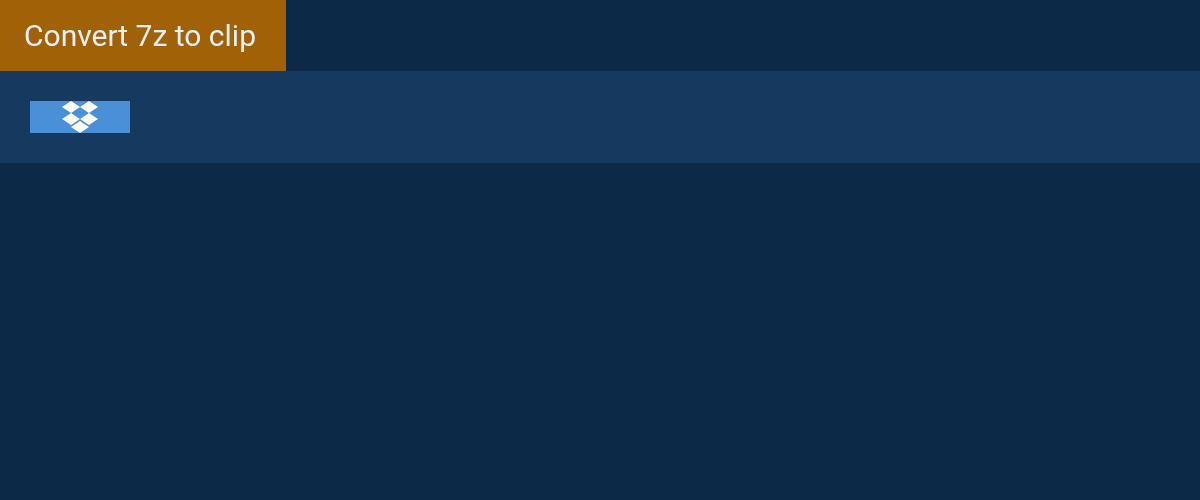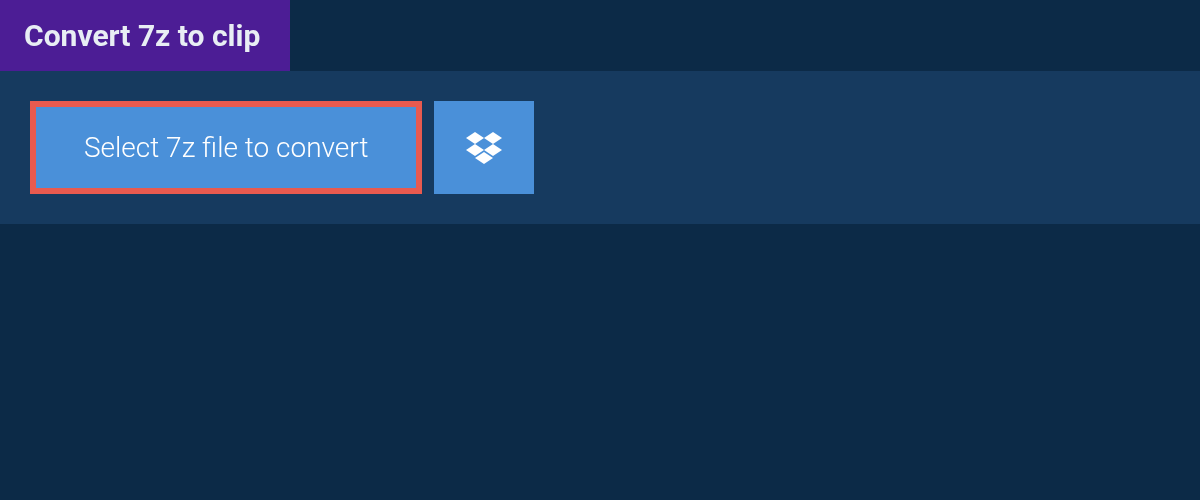--- a/index.html
+++ b/index.html
@@ -9,25 +9,25 @@
     }
     body {
       width: 1200px;
       height: 500px;
       background: #0c2a47;
       font-family: -apple-system, BlinkMacSystemFont, "Segoe UI", Roboto, sans-serif;
       overflow: hidden;
     }
     .tab-header {
       display: inline-block;
-      background: #4c1d95;
+      background: #a16207;
       padding: 18px 30px 18px 24px;
       color: #e8eef4;
       font-size: 30px;
-      font-weight: 700;
+      font-weight: 400;
     }
     .panel {
       background: #163a5f;
       padding: 30px 30px 30px 30px;
       width: 100%;
     }
     .button-row {
       display: flex;
       gap: 12px;
     }
@@ -61,23 +61,20 @@
 <body>
 
 
 
 <div class="tab-header">
   <span>Convert 7z to clip</span>
 </div>
 
 <div class="panel">
   <div class="button-row">
-    <div class="select-button">
-      <span>Select 7z file to convert</span>
-    </div>
     <div class="dropbox-button">
       <svg class="dropbox-icon" viewBox="0 0 36 32">
         <path d="M9 0 L18 6 L9 12 L0 6 Z"></path>
         <path d="M27 0 L36 6 L27 12 L18 6 Z"></path>
         <path d="M9 12 L18 18 L9 24 L0 18 Z"></path>
         <path d="M27 12 L36 18 L27 24 L18 18 Z"></path>
         <path d="M18 20 L27 26 L18 32 L9 26 Z"></path>
       </svg>
     </div>
   </div>

